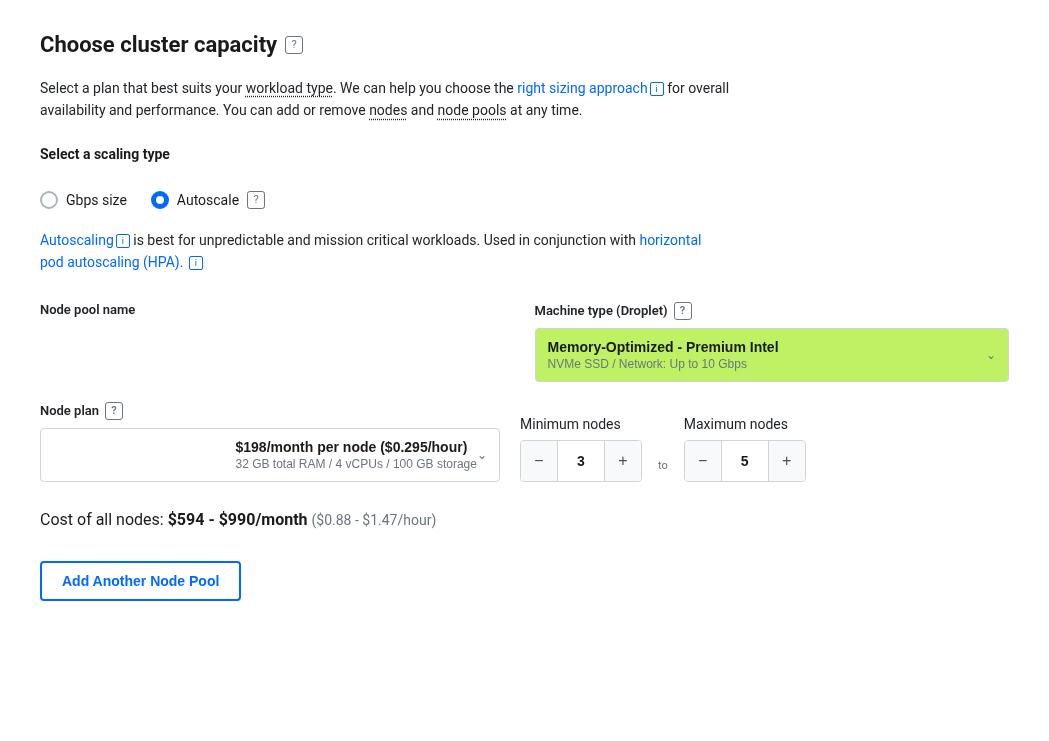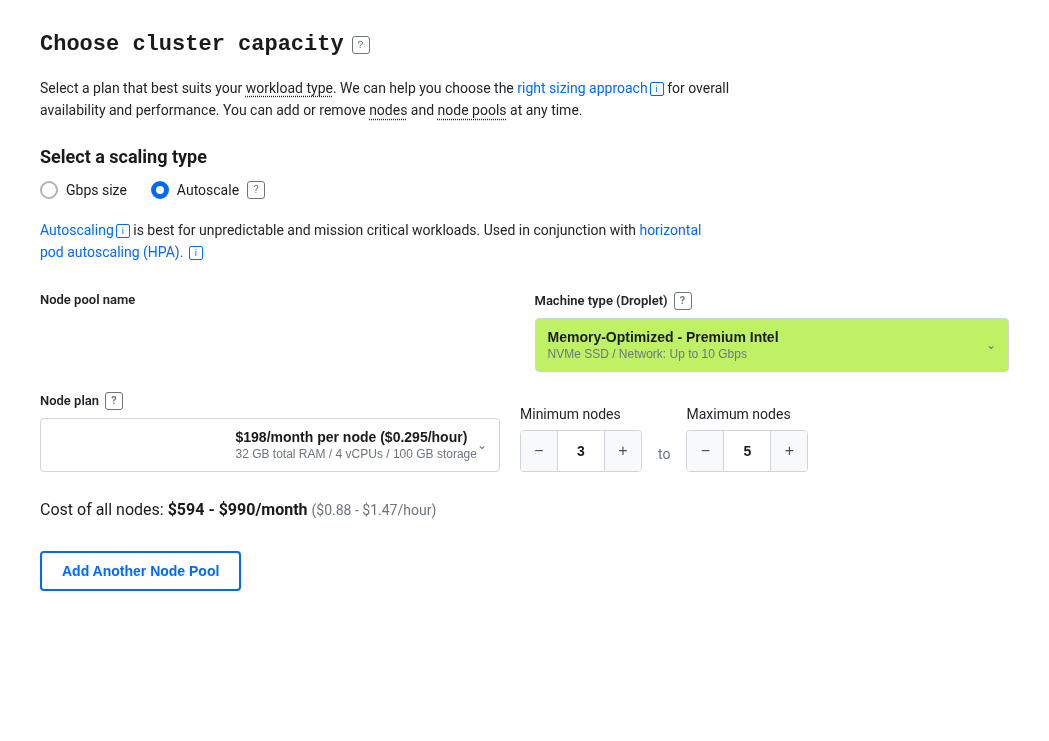--- a/index.html
+++ b/index.html
@@ -11,21 +11,20 @@
       font-size: 14px;
       padding: 32px 40px;
       max-width: 1049px;
     }
 
     .page-title-row {
       display: flex;
       align-items: center;
       gap: 8px;
       margin-bottom: 20px;
-      font-family: Liberation Mono, monospace;
     }
 
     .page-title {
       font-size: 22px;
       font-weight: 700;
       color: #1a1a1a;
     }
 
     .help-icon {
       display: inline-flex;
@@ -69,22 +68,22 @@
       border-radius: 2px;
       font-size: 9px;
       color: #0069ff;
       margin-left: 2px;
       vertical-align: middle;
       cursor: pointer;
     }
 
     .section-label {
       font-weight: 700;
-      font-size: 18px;
-      margin-bottom: 14px;
+      font-size: 14px;
+      margin-bottom: 29px;
       color: #1a1a1a;
     }
 
     .scaling-type-row {
       display: flex;
       align-items: center;
       gap: 24px;
       margin-bottom: 20px;
     }
 
@@ -247,21 +246,21 @@
       font-size: 14px;
       font-weight: 600;
       color: #1a1a1a;
       outline: none;
       background: #fff;
     }
 
     .to-label {
       padding: 0 16px;
       color: #6c757d;
-      font-size: 14px;
+      font-size: 11px;
     }
 
     .cost-section {
       margin-bottom: 32px;
       padding-top: 4px;
     }
 
     .cost-text {
       font-size: 16px;
       color: #1a1a1a;

